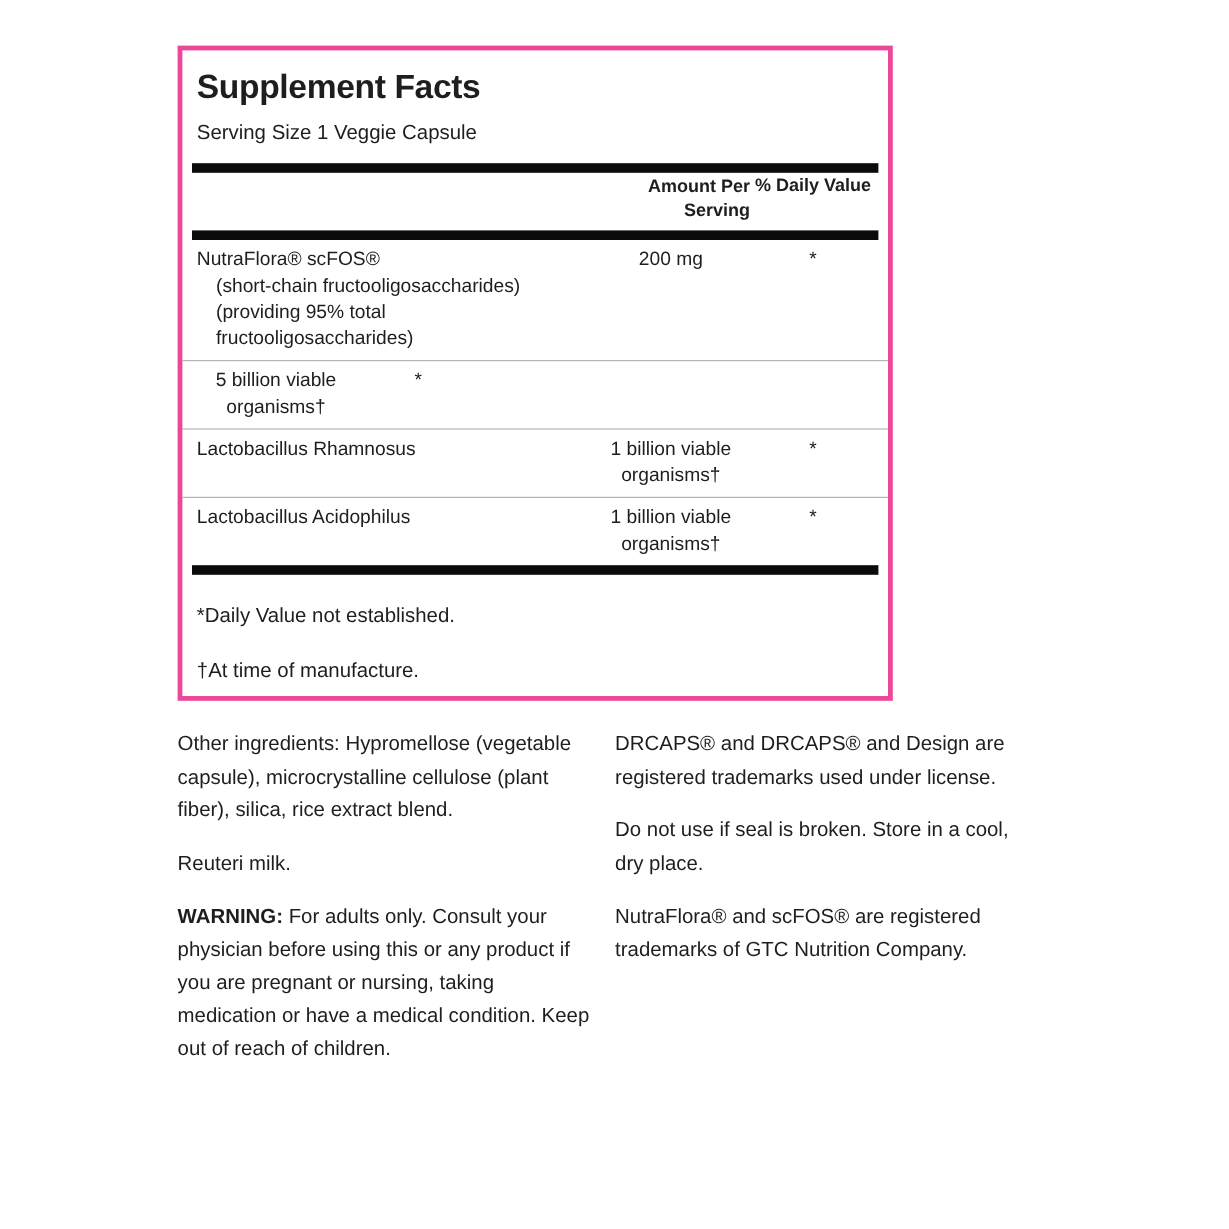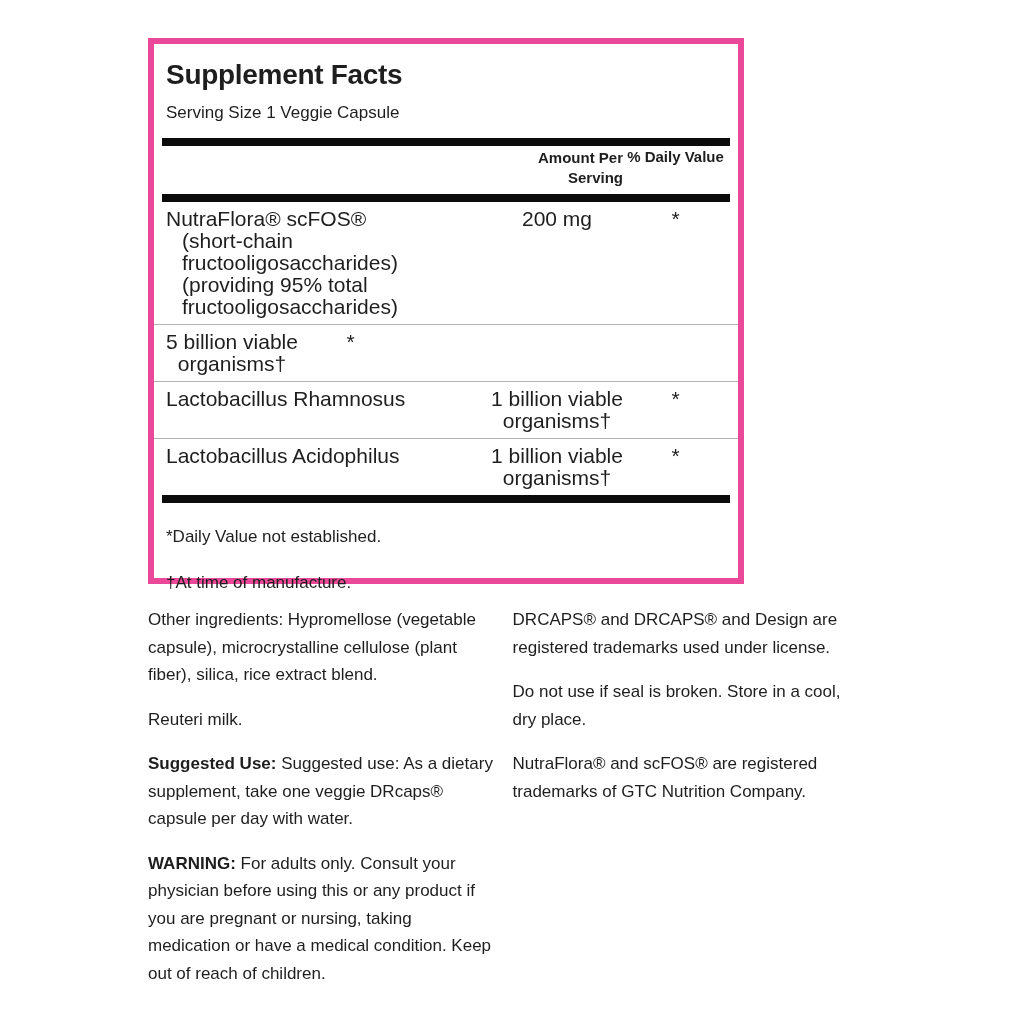--- a/index.html
+++ b/index.html
@@ -5,39 +5,39 @@
   html,body{margin:0;padding:0;}
   body{
     width:1024px;height:1024px;position:relative;
     background:#ffffff;
     font-family:"Liberation Sans","DejaVu Sans",sans-serif;
     color:#1e1e1e;
     -webkit-font-smoothing:antialiased;
   }
   .facts-box{
     position:absolute;left:148px;top:38px;width:596px;height:546px;
-    border:6px solid #ec4899;background:#ffffff;box-sizing:border-box;
+    border:4px solid #ec4899;background:#ffffff;box-sizing:border-box;
   }
   .panel-title{
     margin:16px 12px 0;font-size:28px;font-weight:bold;letter-spacing:-0.3px;line-height:1.1;
   }
   .serving{
     margin:12px 12px 0;font-size:17px;
   }
   .bar{height:8px;background:#0b0b0b;margin:0 8px;}
   .bar.top{margin-top:15px;}
   .head-row{
     display:flex;justify-content:flex-end;align-items:flex-start;
     padding:2px 10px 6px 12px;min-height:40px;box-sizing:border-box;
   }
   .aps{ text-align:right;font-weight:bold;font-size:15px;line-height:1.35; }
   .dvh{ width:105px;text-align:center;font-weight:bold;font-size:15px; }
   .t-row{
     display:flex;align-items:flex-start;
-    padding:6px 10px 6px 12px;font-size:21px;line-height:22px;
+    padding:6px 10px 6px 12px;font-size:16px;line-height:22px;
   }
   .t-row + .t-row{ border-top:1px solid #b3b3b3; }
   .t-name{ flex:1; }
   .t-sub{ padding-left:16px; }
   .t-amount{ width:132px;text-align:center; }
   .t-dv{ width:105px;text-align:center; }
   .footnote{ margin:24px 12px 0;font-size:17px; }
   .footnote + .footnote{ margin-top:26px; }
   .bottom{
     position:absolute;left:148px;top:606px;width:718px;
@@ -113,21 +113,20 @@
   <div class="bar"></div>
 
   <div class="footnote">*Daily Value not established.</div>
   <div class="footnote">†At time of manufacture.</div>
 </div>
 
 <div class="bottom">
   <div class="col left" id="col-left">
       <p class="para">Other ingredients: Hypromellose (vegetable capsule), microcrystalline cellulose (plant fiber), silica, rice extract blend.</p>
       <p class="para">Reuteri milk.</p>
-      <p class="para"><strong>Suggested Use: </strong>Suggested use: As a dietary supplement, take one veggie DRcaps® capsule per day with water.</p>
       <p class="para"><strong>WARNING: </strong>For adults only. Consult your physician before using this or any product if you are pregnant or nursing, taking medication or have a medical condition. Keep out of reach of children.</p>
     </div>
   <div class="col right" id="col-right">
       <p class="para">DRCAPS® and DRCAPS® and Design are registered trademarks used under license.</p>
       <p class="para">Do not use if seal is broken. Store in a cool, dry place.</p>
       <p class="para">NutraFlora® and scFOS® are registered trademarks of GTC Nutrition Company.</p>
     </div>
 </div>
 
 </body></html>

